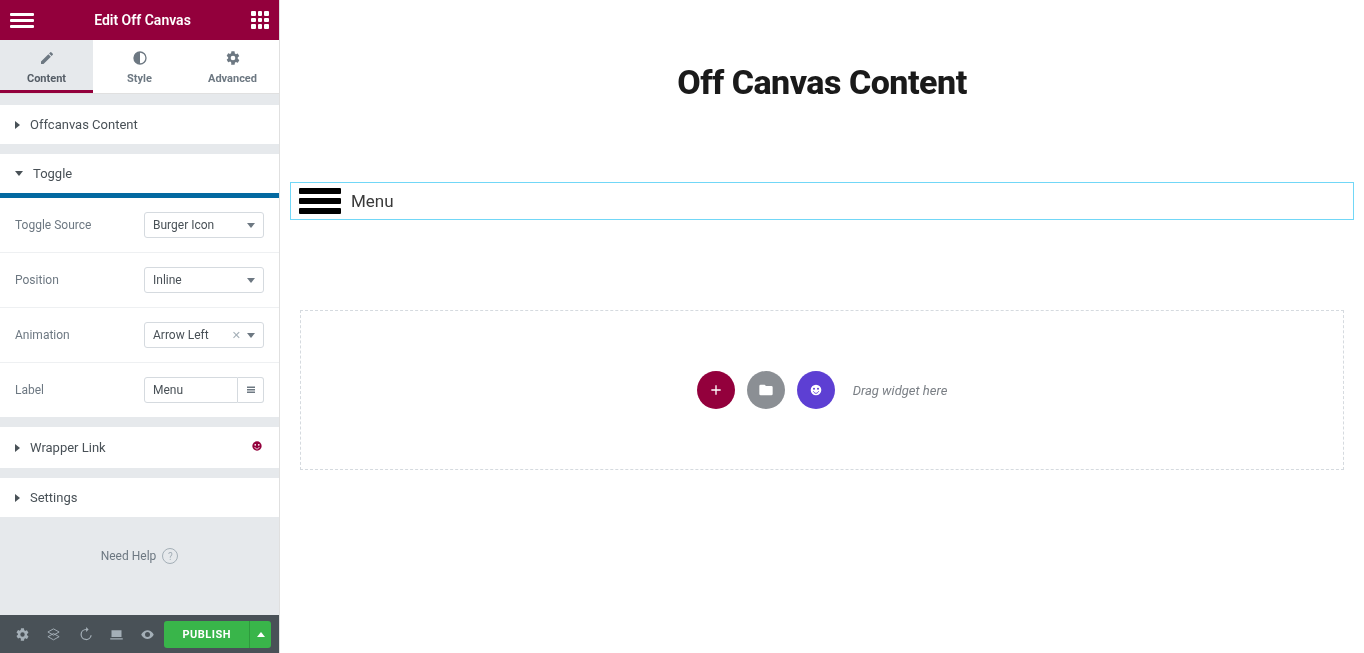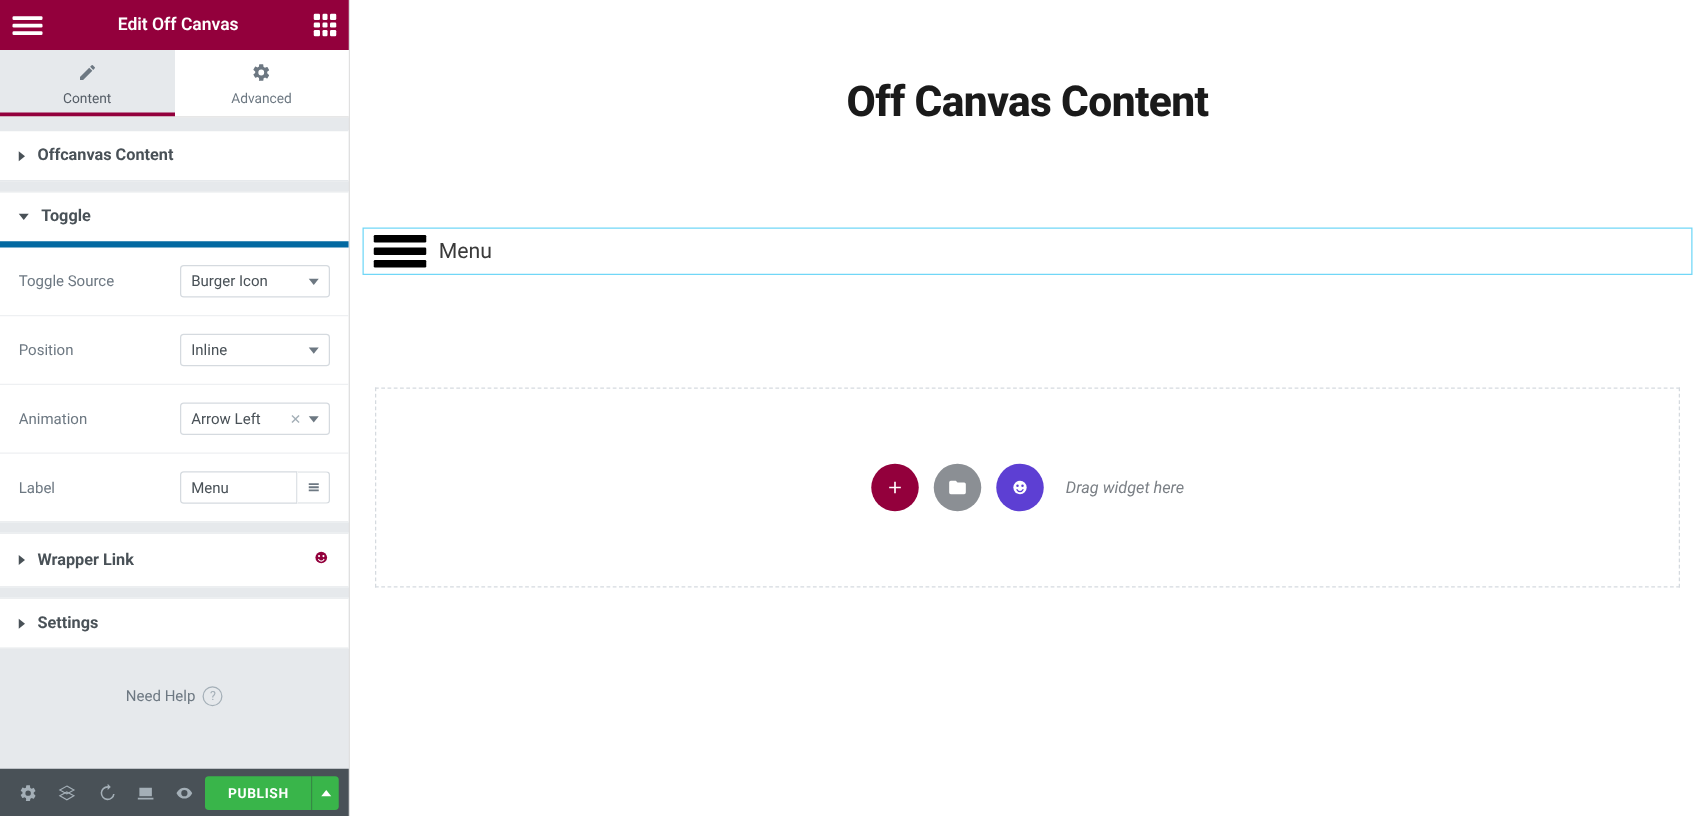--- a/index.html
+++ b/index.html
@@ -72,20 +72,21 @@
       border-bottom: 1px solid #e0e0e0;
     }
     .tab {
       flex: 1;
       text-align: center;
       padding: 10px 0 8px;
       font-size: 11px;
       color: #6d7882;
       cursor: pointer;
       position: relative;
+      font-weight: bold;
     }
     .tab.active {
       background: #e6e9ec;
       color: #555d66;
     }
     .tab.active::after {
       content: "";
       position: absolute;
       bottom: 0;
       left: 0;
@@ -112,21 +113,21 @@
       border-top: 1px solid #e6e9ec;
       border-bottom: 1px solid #e6e9ec;
       margin-top: 8px;
     }
     .section:first-child { margin-top: 10px; }
     .section-header {
       display: flex;
       align-items: center;
       padding: 12px 15px;
       font-size: 13px;
-      font-weight: 700;
+      font-weight: 400;
       color: #495157;
       cursor: pointer;
     }
     .section-header .caret {
       margin-right: 10px;
       width: 0;
       height: 0;
     }
     .caret.right {
       border-top: 4px solid transparent;
@@ -405,20 +406,28 @@
   </div>
 
   <div class="tabs">
     <div class="tab active">
       <span class="tab-icon">
         <svg viewBox="0 0 24 24">
             <path d="M3 17.25V21h3.75L17.81 9.94l-3.75-3.75L3 17.25zM20.71 7.04a1 1 0 0 0 0-1.41l-2.34-2.34a1 1 0 0 0-1.41 0l-1.83 1.83 3.75 3.75 1.83-1.83z"></path>
           </svg>
       </span>
       <span>Content</span>
+    </div>
+    <div class="tab">
+      <span class="tab-icon">
+        <svg viewBox="0 0 24 24">
+            <path d="M12 2a10 10 0 1 0 10 10A10 10 0 0 0 12 2zm0 18V4a8 8 0 0 1 0 16z"></path>
+          </svg>
+      </span>
+      <span>Style</span>
     </div>
     <div class="tab">
       <span class="tab-icon">
         <svg viewBox="0 0 24 24">
             <path d="M19.14 12.94a7.07 7.07 0 0 0 .05-.94 7.07 7.07 0 0 0-.05-.94l2.03-1.58a.5.5 0 0 0 .12-.64l-1.92-3.32a.5.5 0 0 0-.6-.22l-2.39.96a7.03 7.03 0 0 0-1.62-.94l-.36-2.54A.5.5 0 0 0 14 2h-4a.5.5 0 0 0-.49.42l-.36 2.54a7.03 7.03 0 0 0-1.62.94l-2.39-.96a.5.5 0 0 0-.6.22L2.62 8.48a.5.5 0 0 0 .12.64l2.03 1.58a7.07 7.07 0 0 0-.05.94 7.07 7.07 0 0 0 .05.94l-2.03 1.58a.5.5 0 0 0-.12.64l1.92 3.32a.5.5 0 0 0 .6.22l2.39-.96c.5.38 1.04.7 1.62.94l.36 2.54A.5.5 0 0 0 10 22h4a.5.5 0 0 0 .49-.42l.36-2.54c.58-.24 1.12-.56 1.62-.94l2.39.96a.5.5 0 0 0 .6-.22l1.92-3.32a.5.5 0 0 0-.12-.64zM12 15.5A3.5 3.5 0 1 1 15.5 12 3.5 3.5 0 0 1 12 15.5z"></path>
           </svg>
       </span>
       <span>Advanced</span>
     </div>
   </div>

